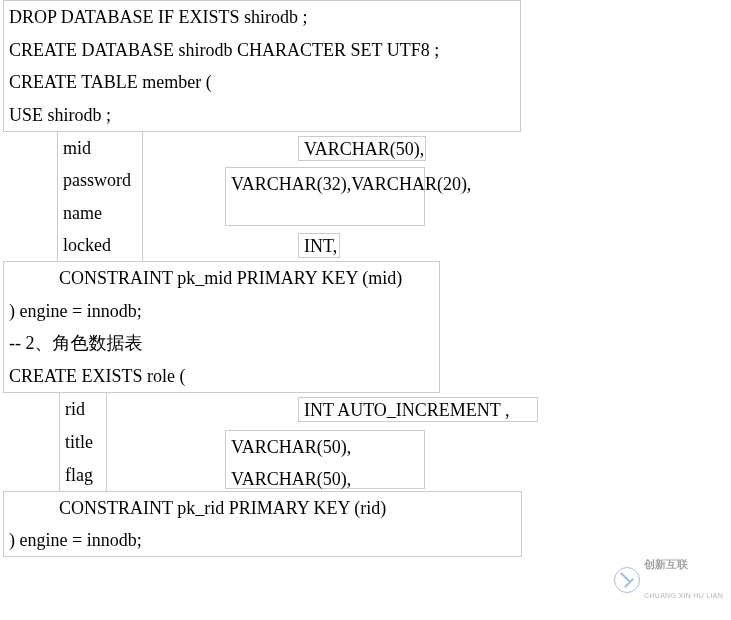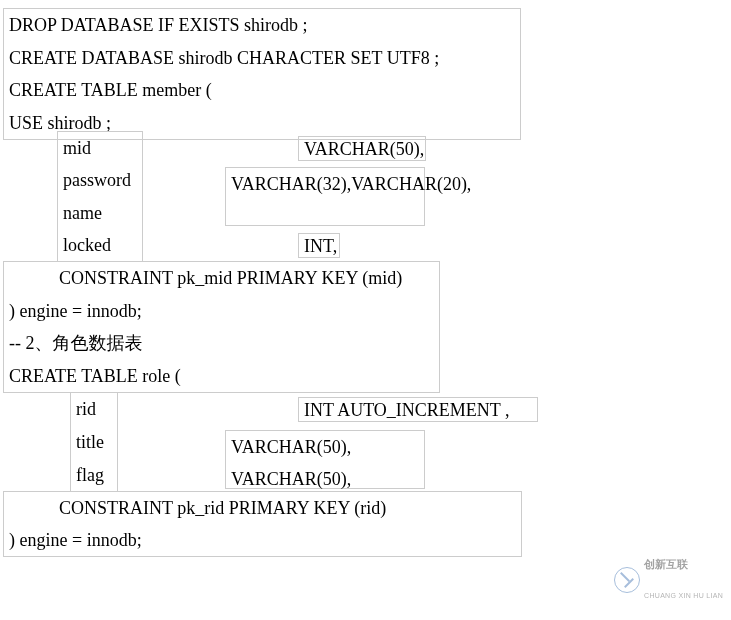--- a/index.html
+++ b/index.html
@@ -47,21 +47,21 @@
     }
     .watermark .logo::after {
       width: 12px; height: 2px; top: 14px; left: 8px; transform: rotate(-45deg);
     }
     .watermark .cn { font-family: "Microsoft YaHei","Hiragino Sans GB",sans-serif; font-size: 11px; color: #333; font-weight: 600; }
     .watermark .en { font-family: Arial, sans-serif; font-size: 7px; color: #555; letter-spacing: 0.3px; }
   </style>
 </head>
 <body>
 
-<div class="cell" style="left:3px; top:8px; width:518px; height:132px; flex-direction:column; align-items:flex-start; justify-content:space-around;">
+<div class="cell" style="left:3px; top:0px; width:518px; height:132px; flex-direction:column; align-items:flex-start; justify-content:space-around;">
   <div>DROP DATABASE IF EXISTS shirodb ;</div>
   <div>CREATE DATABASE shirodb CHARACTER SET UTF8 ;</div>
   <div>CREATE TABLE member (</div>
   <div>USE shirodb ;</div>
 </div>
 
 <div class="cell" style="left:57px; top:131px; width:86px; height:131px; flex-direction:column; align-items:flex-start; justify-content:space-around;">
   <span>mid</span>
   <span>password</span>
   <span>name</span>
@@ -72,24 +72,24 @@
 <div class="cell" style="left:225px; top:167px; width:200px; height:59px; flex-direction:row; align-items:flex-start; justify-content:space-around;">
   <span>VARCHAR(32),</span>
   <span>VARCHAR(20),</span>
 </div>
 <div class="cell" style="left:298px; top:233px; width:42px; height:25px;">INT,</div>
 
 <div class="cell" style="left:3px; top:261px; width:437px; height:132px; flex-direction:column; align-items:flex-start; justify-content:space-around;">
   <div style="padding-left:50px;">CONSTRAINT pk_mid PRIMARY KEY (mid)</div>
   <div>) engine = innodb;</div>
   <div>-- 2、角色数据表</div>
-  <div>CREATE TABLE role (</div>
+  <div>CREATE EXISTS role (</div>
 </div>
 
-<div class="cell" style="left:70px; top:392px; width:48px; height:100px; flex-direction:column; align-items:flex-start; justify-content:space-around;">
+<div class="cell" style="left:59px; top:392px; width:48px; height:100px; flex-direction:column; align-items:flex-start; justify-content:space-around;">
   <span>rid</span>
   <span>title</span>
   <span>flag</span>
 </div>
 
 <div class="cell" style="left:298px; top:397px; width:240px; height:25px;">INT   AUTO_INCREMENT ,</div>
 <div class="cell" style="left:225px; top:430px; width:200px; height:59px; flex-direction:column; align-items:flex-start; justify-content:space-around;">
   <span>VARCHAR(50),</span>
   <span>VARCHAR(50),</span>
 </div>

